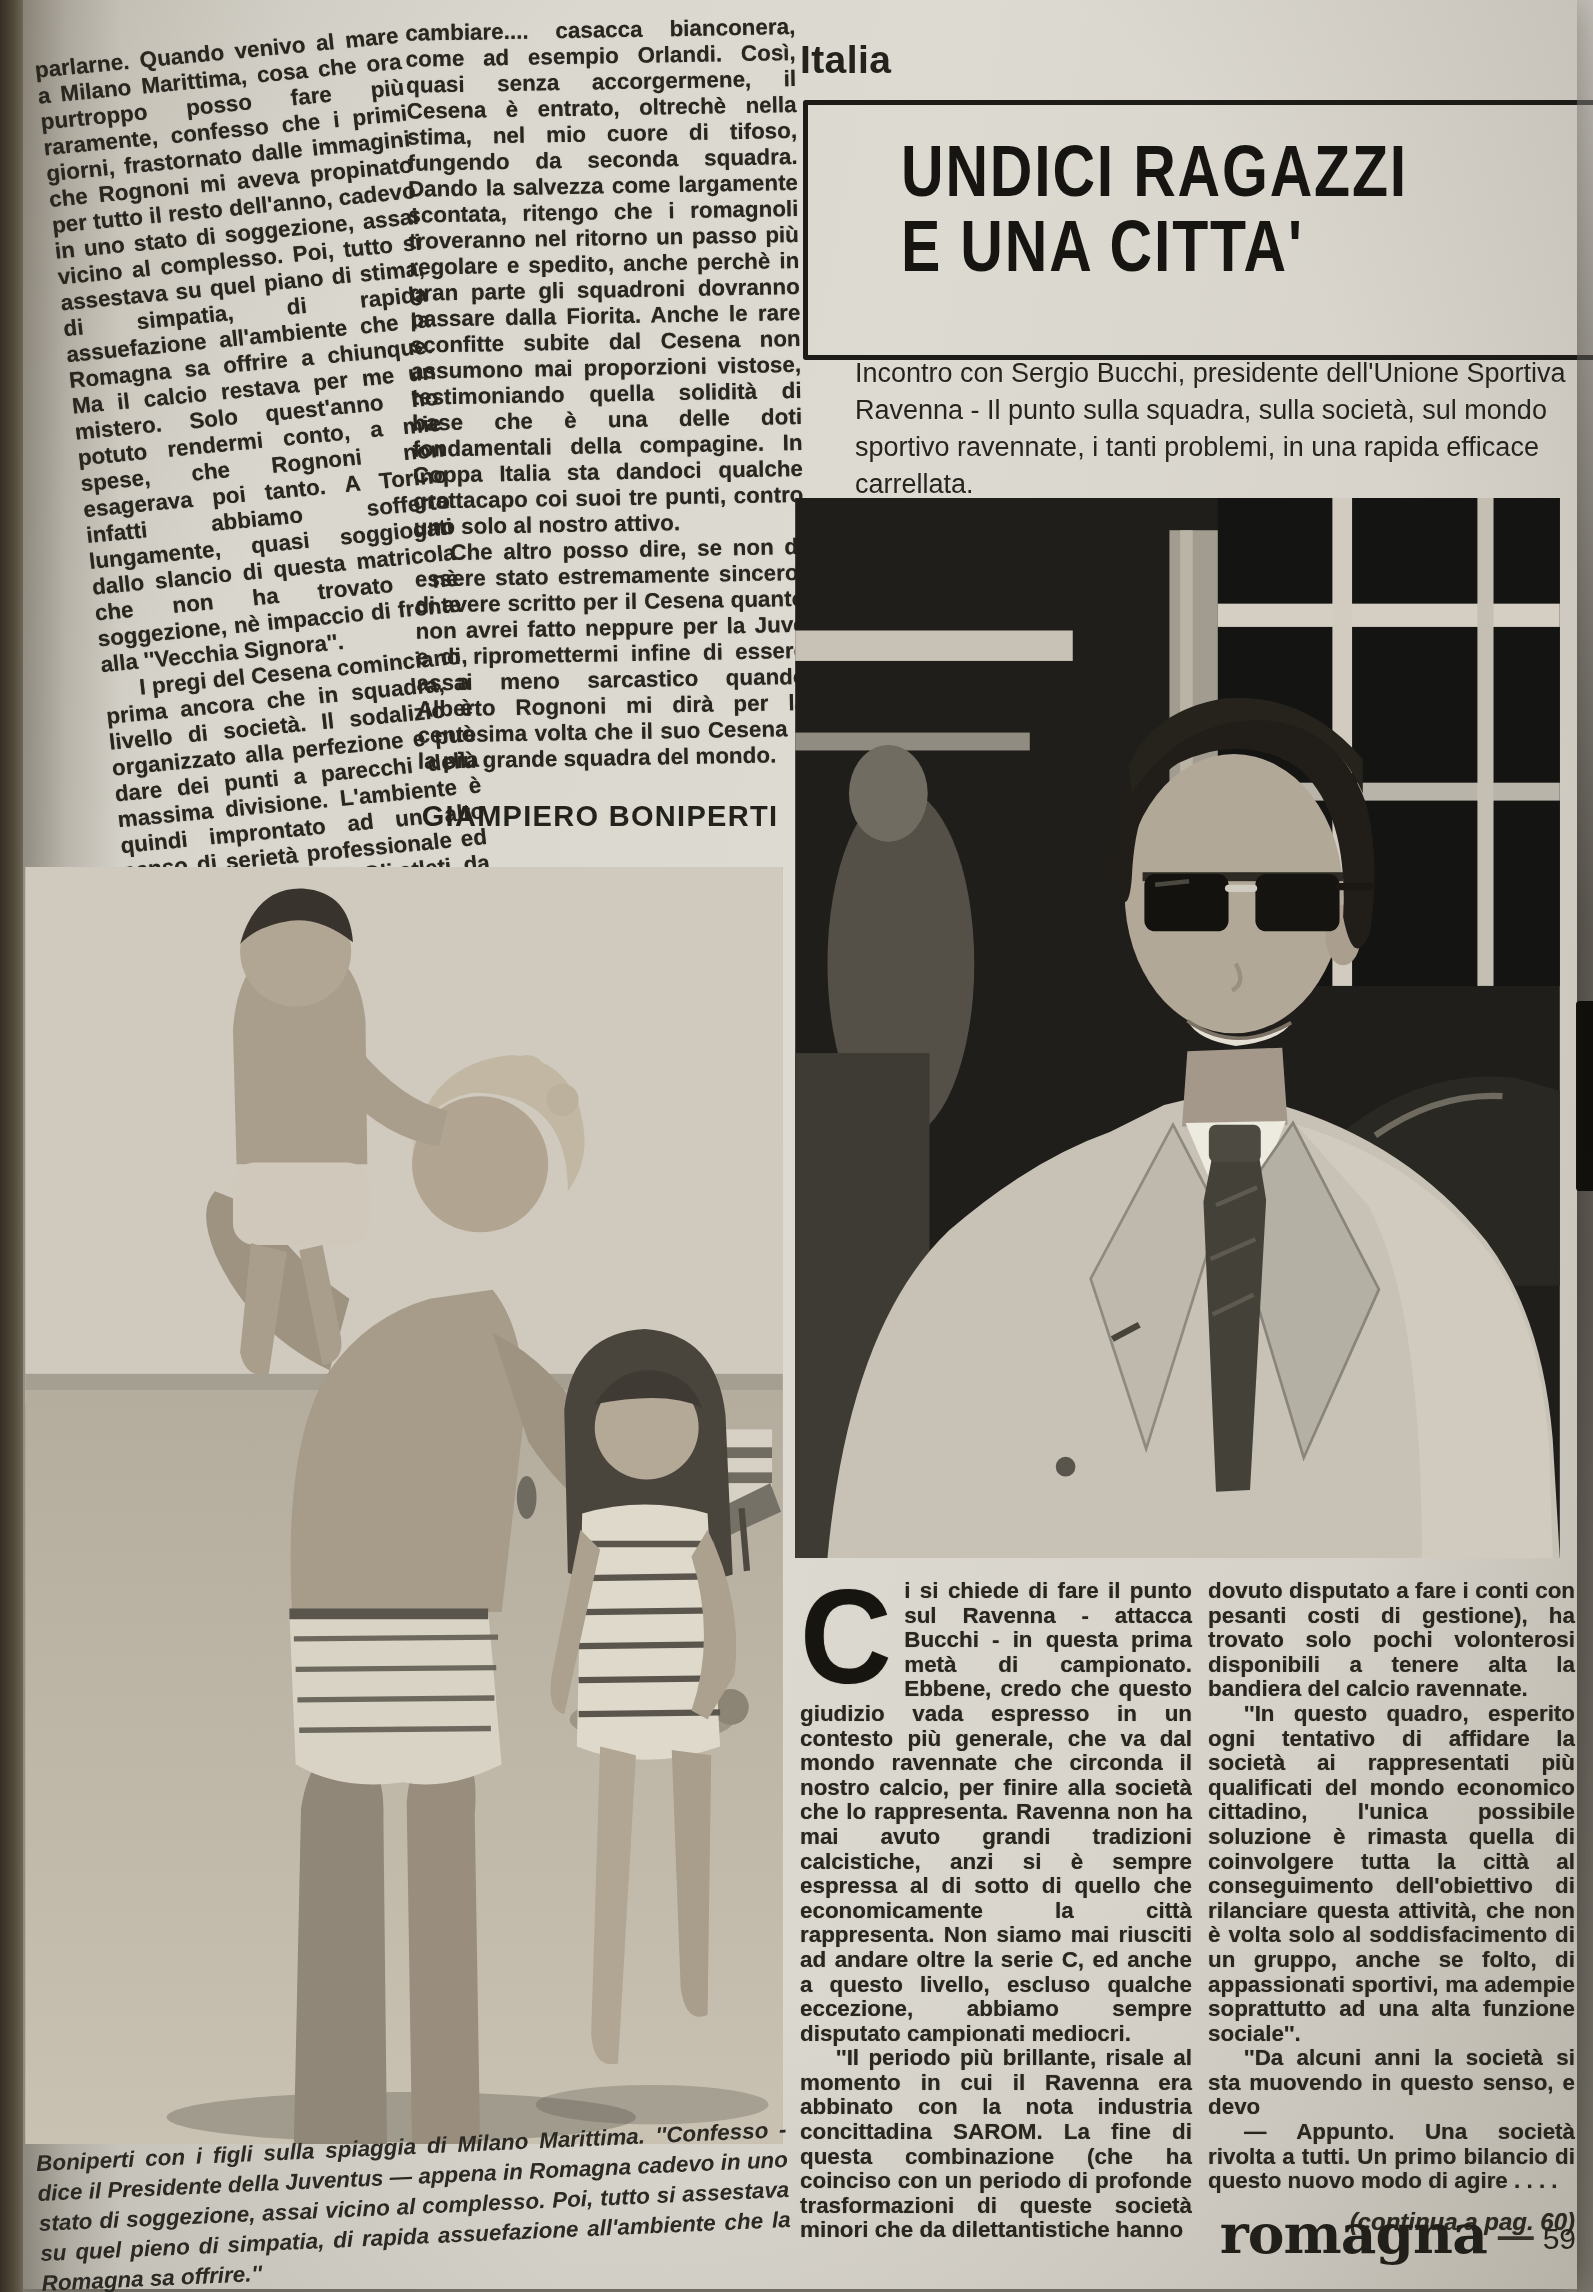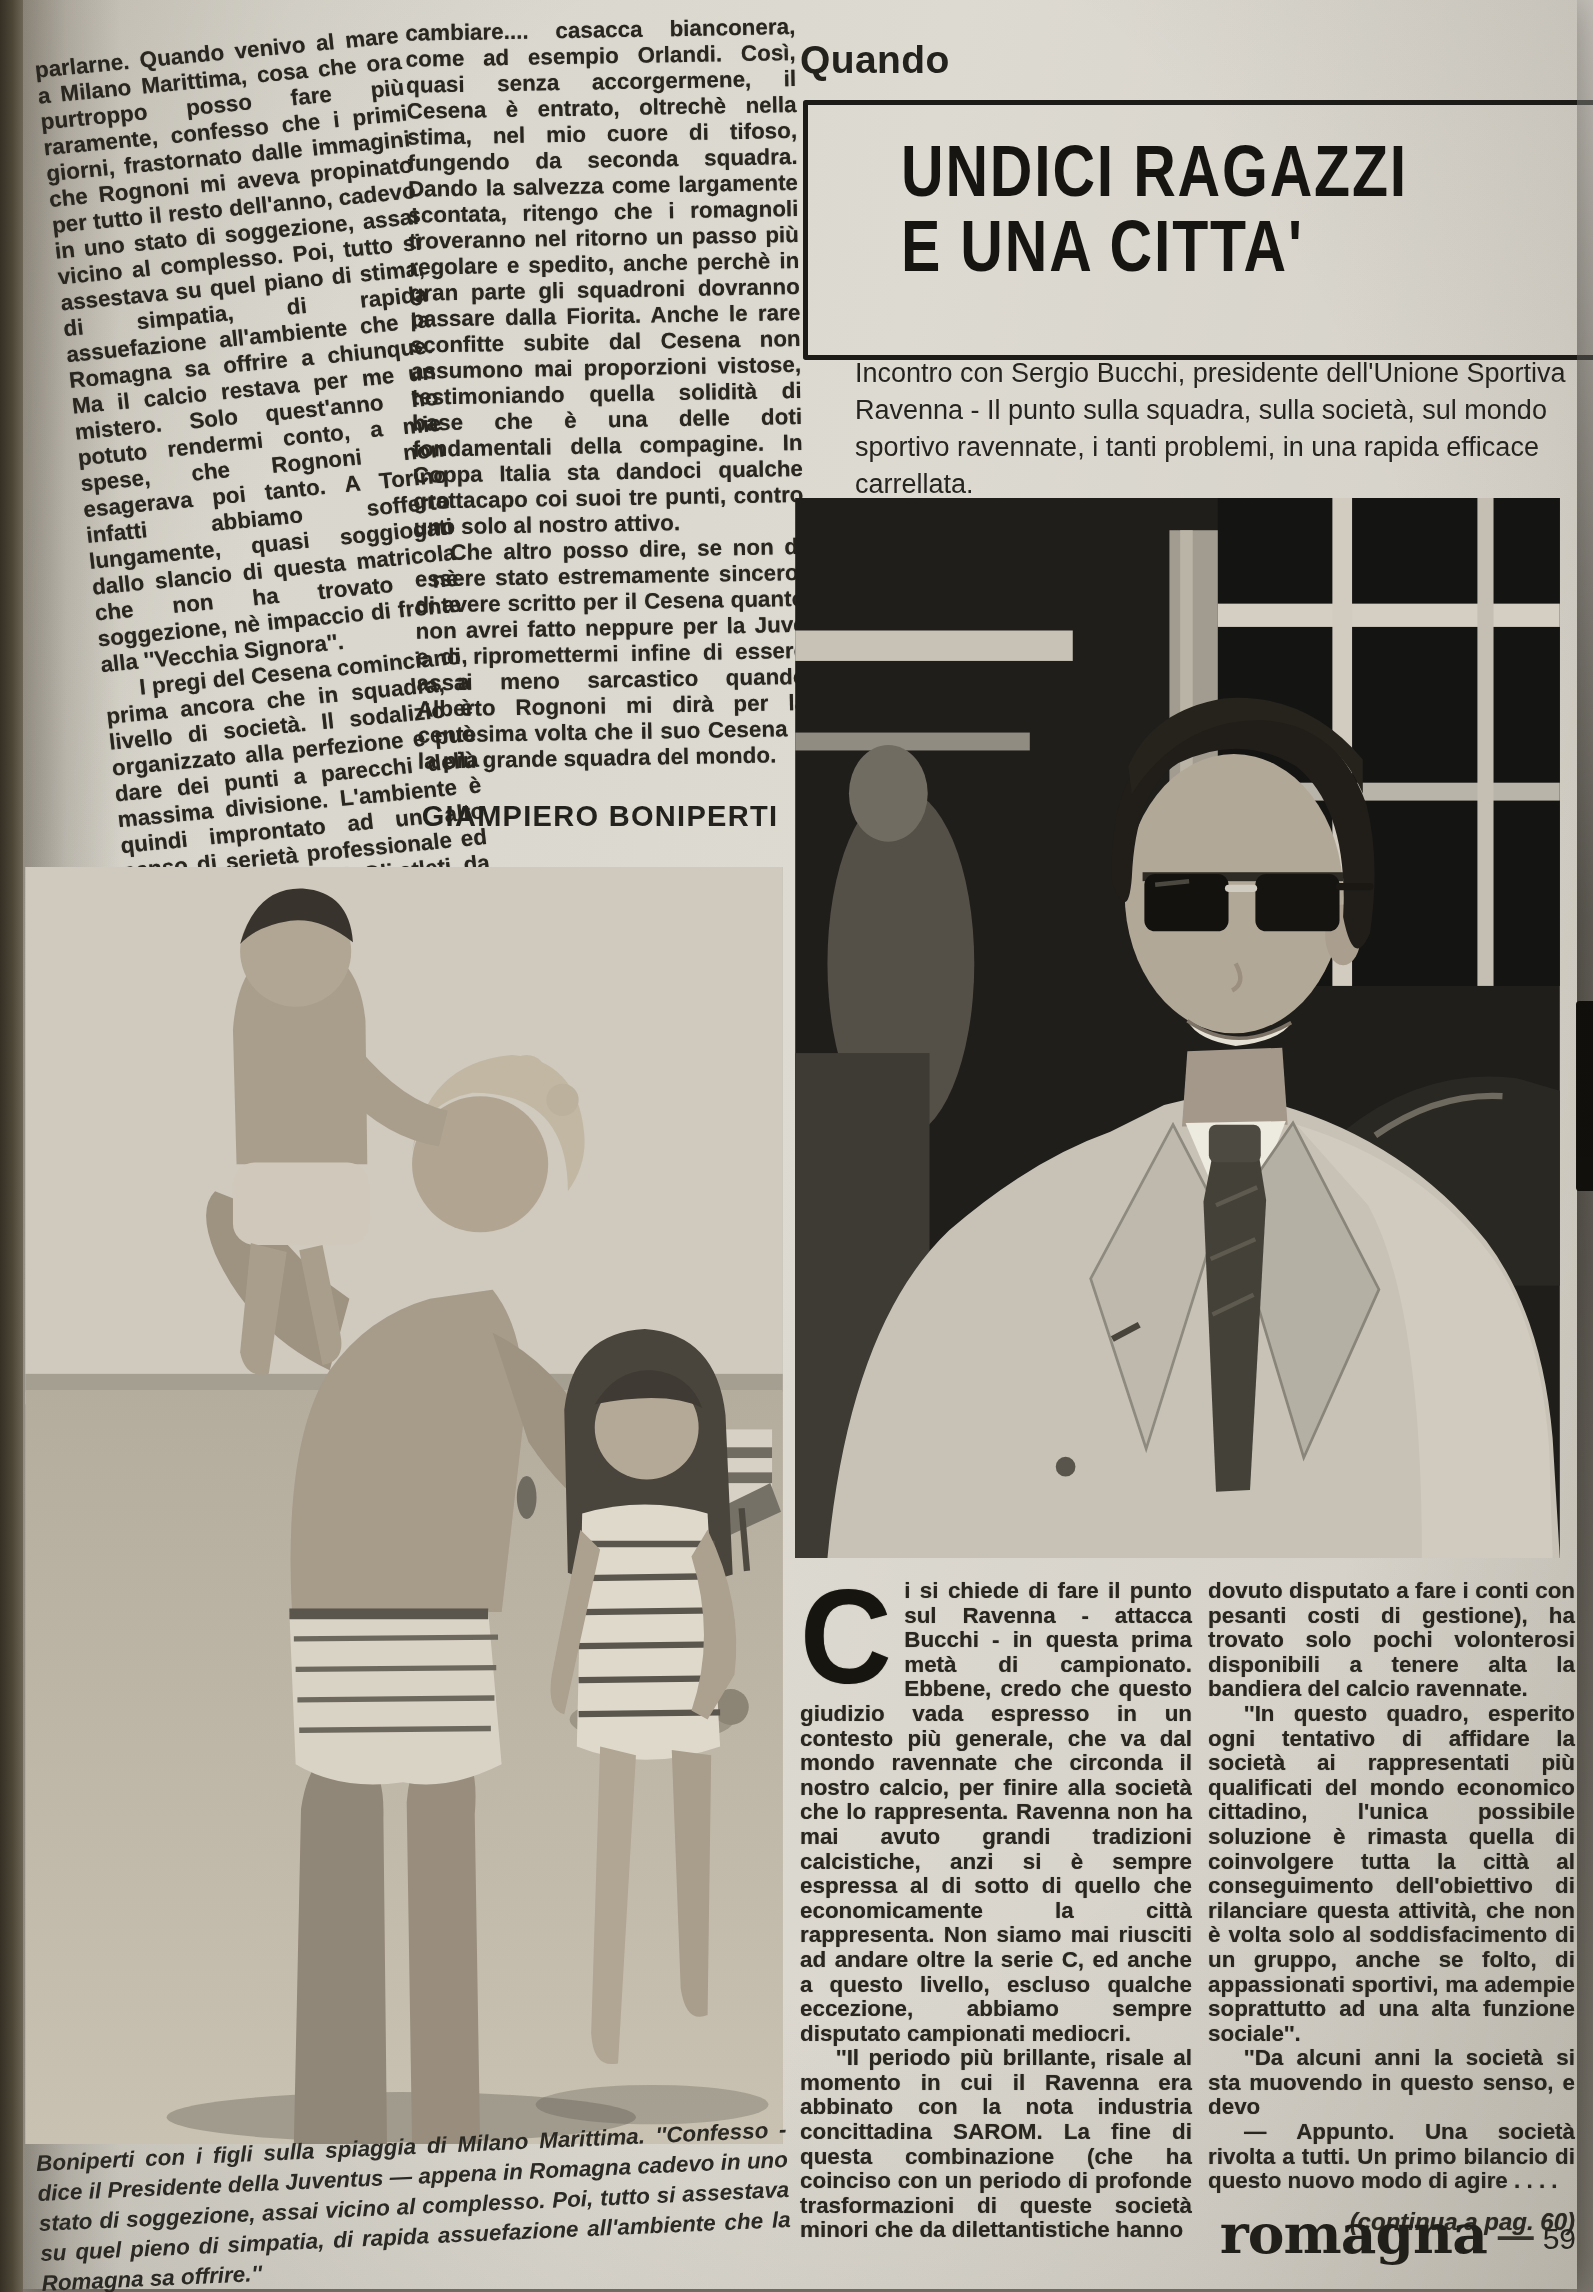--- a/index.html
+++ b/index.html
@@ -73,21 +73,21 @@
     <p>parlarne. Quando venivo al mare a Milano Marittima, cosa che ora purtroppo posso fare più raramente, confesso che i primi giorni, frastornato dalle immagini che Rognoni mi aveva propinato per tutto il resto dell'anno, cadevo in uno stato di soggezione, assai vicino al complesso. Poi, tutto si assestava su quel piano di stima, di simpatia, di rapida assuefazione all'ambiente che la Romagna sa offrire a chiunque. Ma il calcio restava per me un mistero. Solo quest'anno ho potuto rendermi conto, a mie spese, che Rognoni non esagerava poi tanto. A Torino infatti abbiamo sofferto lungamente, quasi soggiogati dallo slancio di questa matricola che non ha trovato nè soggezione, nè impaccio di fronte alla ''Vecchia Signora''.</p>
     <p class="indent">I pregi del Cesena cominciano, prima ancora che in squadra, a livello di società. Il sodalizio è organizzato alla perfezione e può dare dei punti a parecchi della massima divisione. L'ambiente è quindi improntato ad un alto senso di serietà professionale ed a leali rapporti umani. Gli atleti, da parte loro, sono capaci ed affiatati. Sinceramente, più d'uno meriterebbe di</p>
   </div>
 
   <div class="col-mid body-text">
     <p>cambiare.... casacca bianconera, come ad esempio Orlandi. Così, quasi senza accorgermene, il Cesena è entrato, oltrechè nella stima, nel mio cuore di tifoso, fungendo da seconda squadra. Dando la salvezza come largamente scontata, ritengo che i romagnoli troveranno nel ritorno un passo più regolare e spedito, anche perchè in gran parte gli squadroni dovranno passare dalla Fiorita. Anche le rare sconfitte subite dal Cesena non assumono mai proporzioni vistose, testimoniando quella solidità di base che è una delle doti fondamentali della compagine. In Coppa Italia sta dandoci qualche grattacapo coi suoi tre punti, contro uno solo al nostro attivo.</p>
     <p class="indent">Che altro posso dire, se non di essere stato estremamente sincero, di avere scritto per il Cesena quanto non avrei fatto neppure per la Juve e di ripromettermi infine di essere assai meno sarcastico quando Alberto Rognoni mi dirà per la centesima volta che il suo Cesena è la più grande squadra del mondo.</p>
   </div>
   <div class="byline">GIAMPIERO BONIPERTI</div>
 
-  <div class="kicker ink">Quando</div>
+  <div class="kicker ink">Italia</div>
   <div class="title-box">
     <div class="title-line">UNDICI RAGAZZI</div>
     <div class="title-line">E UNA CITTA'</div>
   </div>
   <div class="standfirst">Incontro con Sergio Bucchi, presidente dell'Unione Sportiva Ravenna - Il punto sulla squadra, sulla società, sul mondo sportivo ravennate, i tanti problemi, in una rapida efficace carrellata.</div>
 
   <div class="photo" id="bucchi-photo">
     <svg viewBox="0 0 854 1184" width="765" height="1060" xmlns="http://www.w3.org/2000/svg">
       <rect x="0" y="0" width="854" height="1184" fill="#1c1b18"></rect>
       <g>

